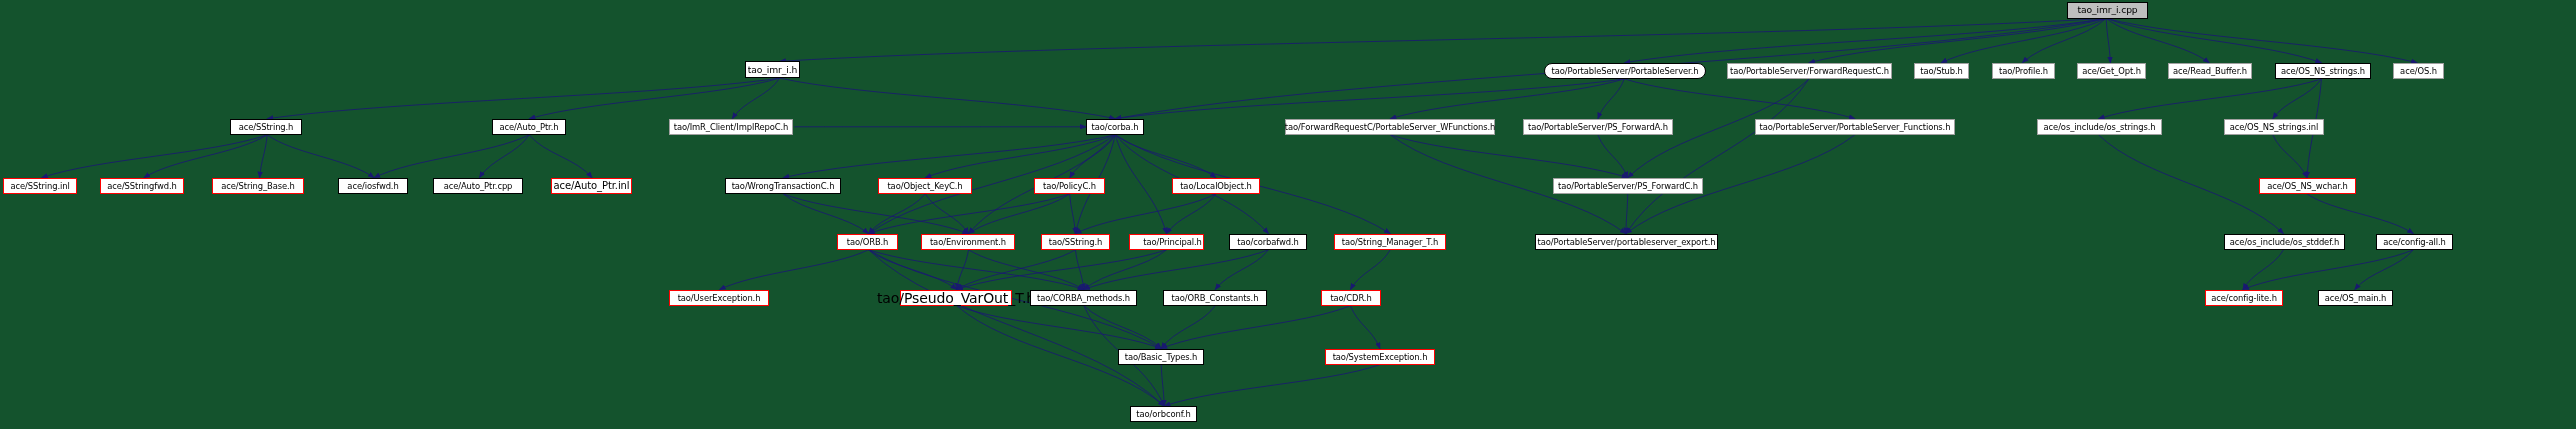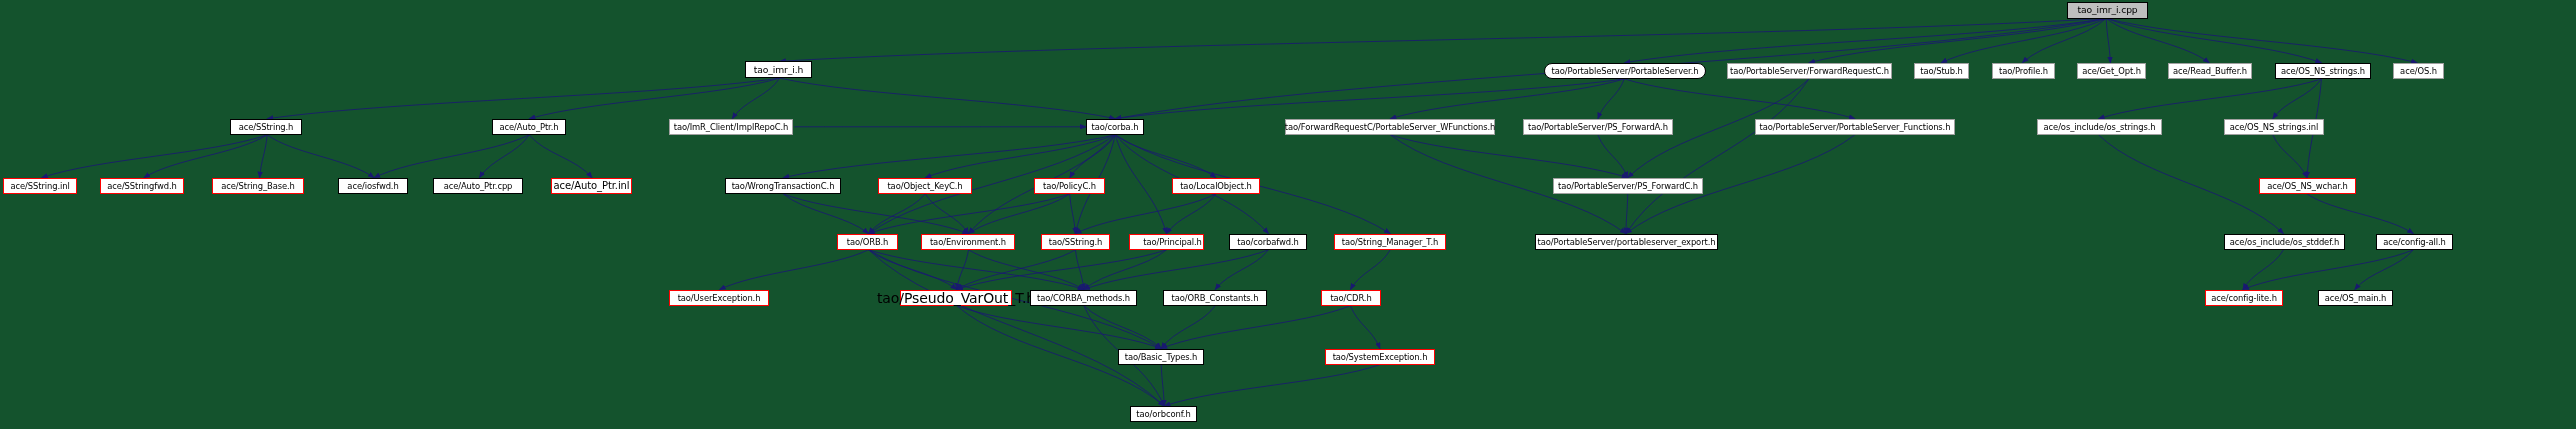--- a/index.html
+++ b/index.html
@@ -123,21 +123,21 @@
         <path d="M 1514 476 C 1515 500.3, 1517 505.7, 1518 530" fill="none" stroke="#191970" stroke-width="1.1" marker-end="url(#arrow)"></path>
         <path d="M 1799.5 476 C 1729.125 500.3, 1588.375 505.7, 1518 530" fill="none" stroke="#191970" stroke-width="1.1" marker-end="url(#arrow)"></path>
         <path d="M 1132 326 C 1228.5 417.8, 1421.5 438.2, 1518 530" fill="none" stroke="#191970" stroke-width="1.1" marker-end="url(#arrow)"></path>
         <path d="M 1132 326 C 1227.5 384.05, 1418.5 396.95, 1514 455" fill="none" stroke="#191970" stroke-width="1.1" marker-end="url(#arrow)"></path>
       </g>
   </svg>
   <div id="node-layer">
       <div class="node root" style="left: 2067px; top: 1.5px; width: 81px; height: 17px; font-size: 9.2px;">
         <span>tao_imr_i.cpp</span>
       </div>
-      <div class="node black" style="left: 745px; top: 61px; width: 67px; height: 17px; font-size: 9.2px;">
+      <div class="node black" style="left: 745px; top: 61px; width: 55px; height: 17px; font-size: 9.2px;">
         <span>tao_imr_i.h</span>
       </div>
       <div class="node black" style="left: 1544px; top: 63px; width: 162px; height: 16px; font-size: 8.4px; border-radius: 8px;">
         <span>tao/PortableServer/PortableServer.h</span>
       </div>
       <div class="node plain" style="left: 1727px; top: 63px; width: 165px; height: 16px; font-size: 8.4px;">
         <span>tao/PortableServer/ForwardRequestC.h</span>
       </div>
       <div class="node plain" style="left: 1914px; top: 63px; width: 55px; height: 16px; font-size: 8.4px;">
         <span>tao/Stub.h</span>

